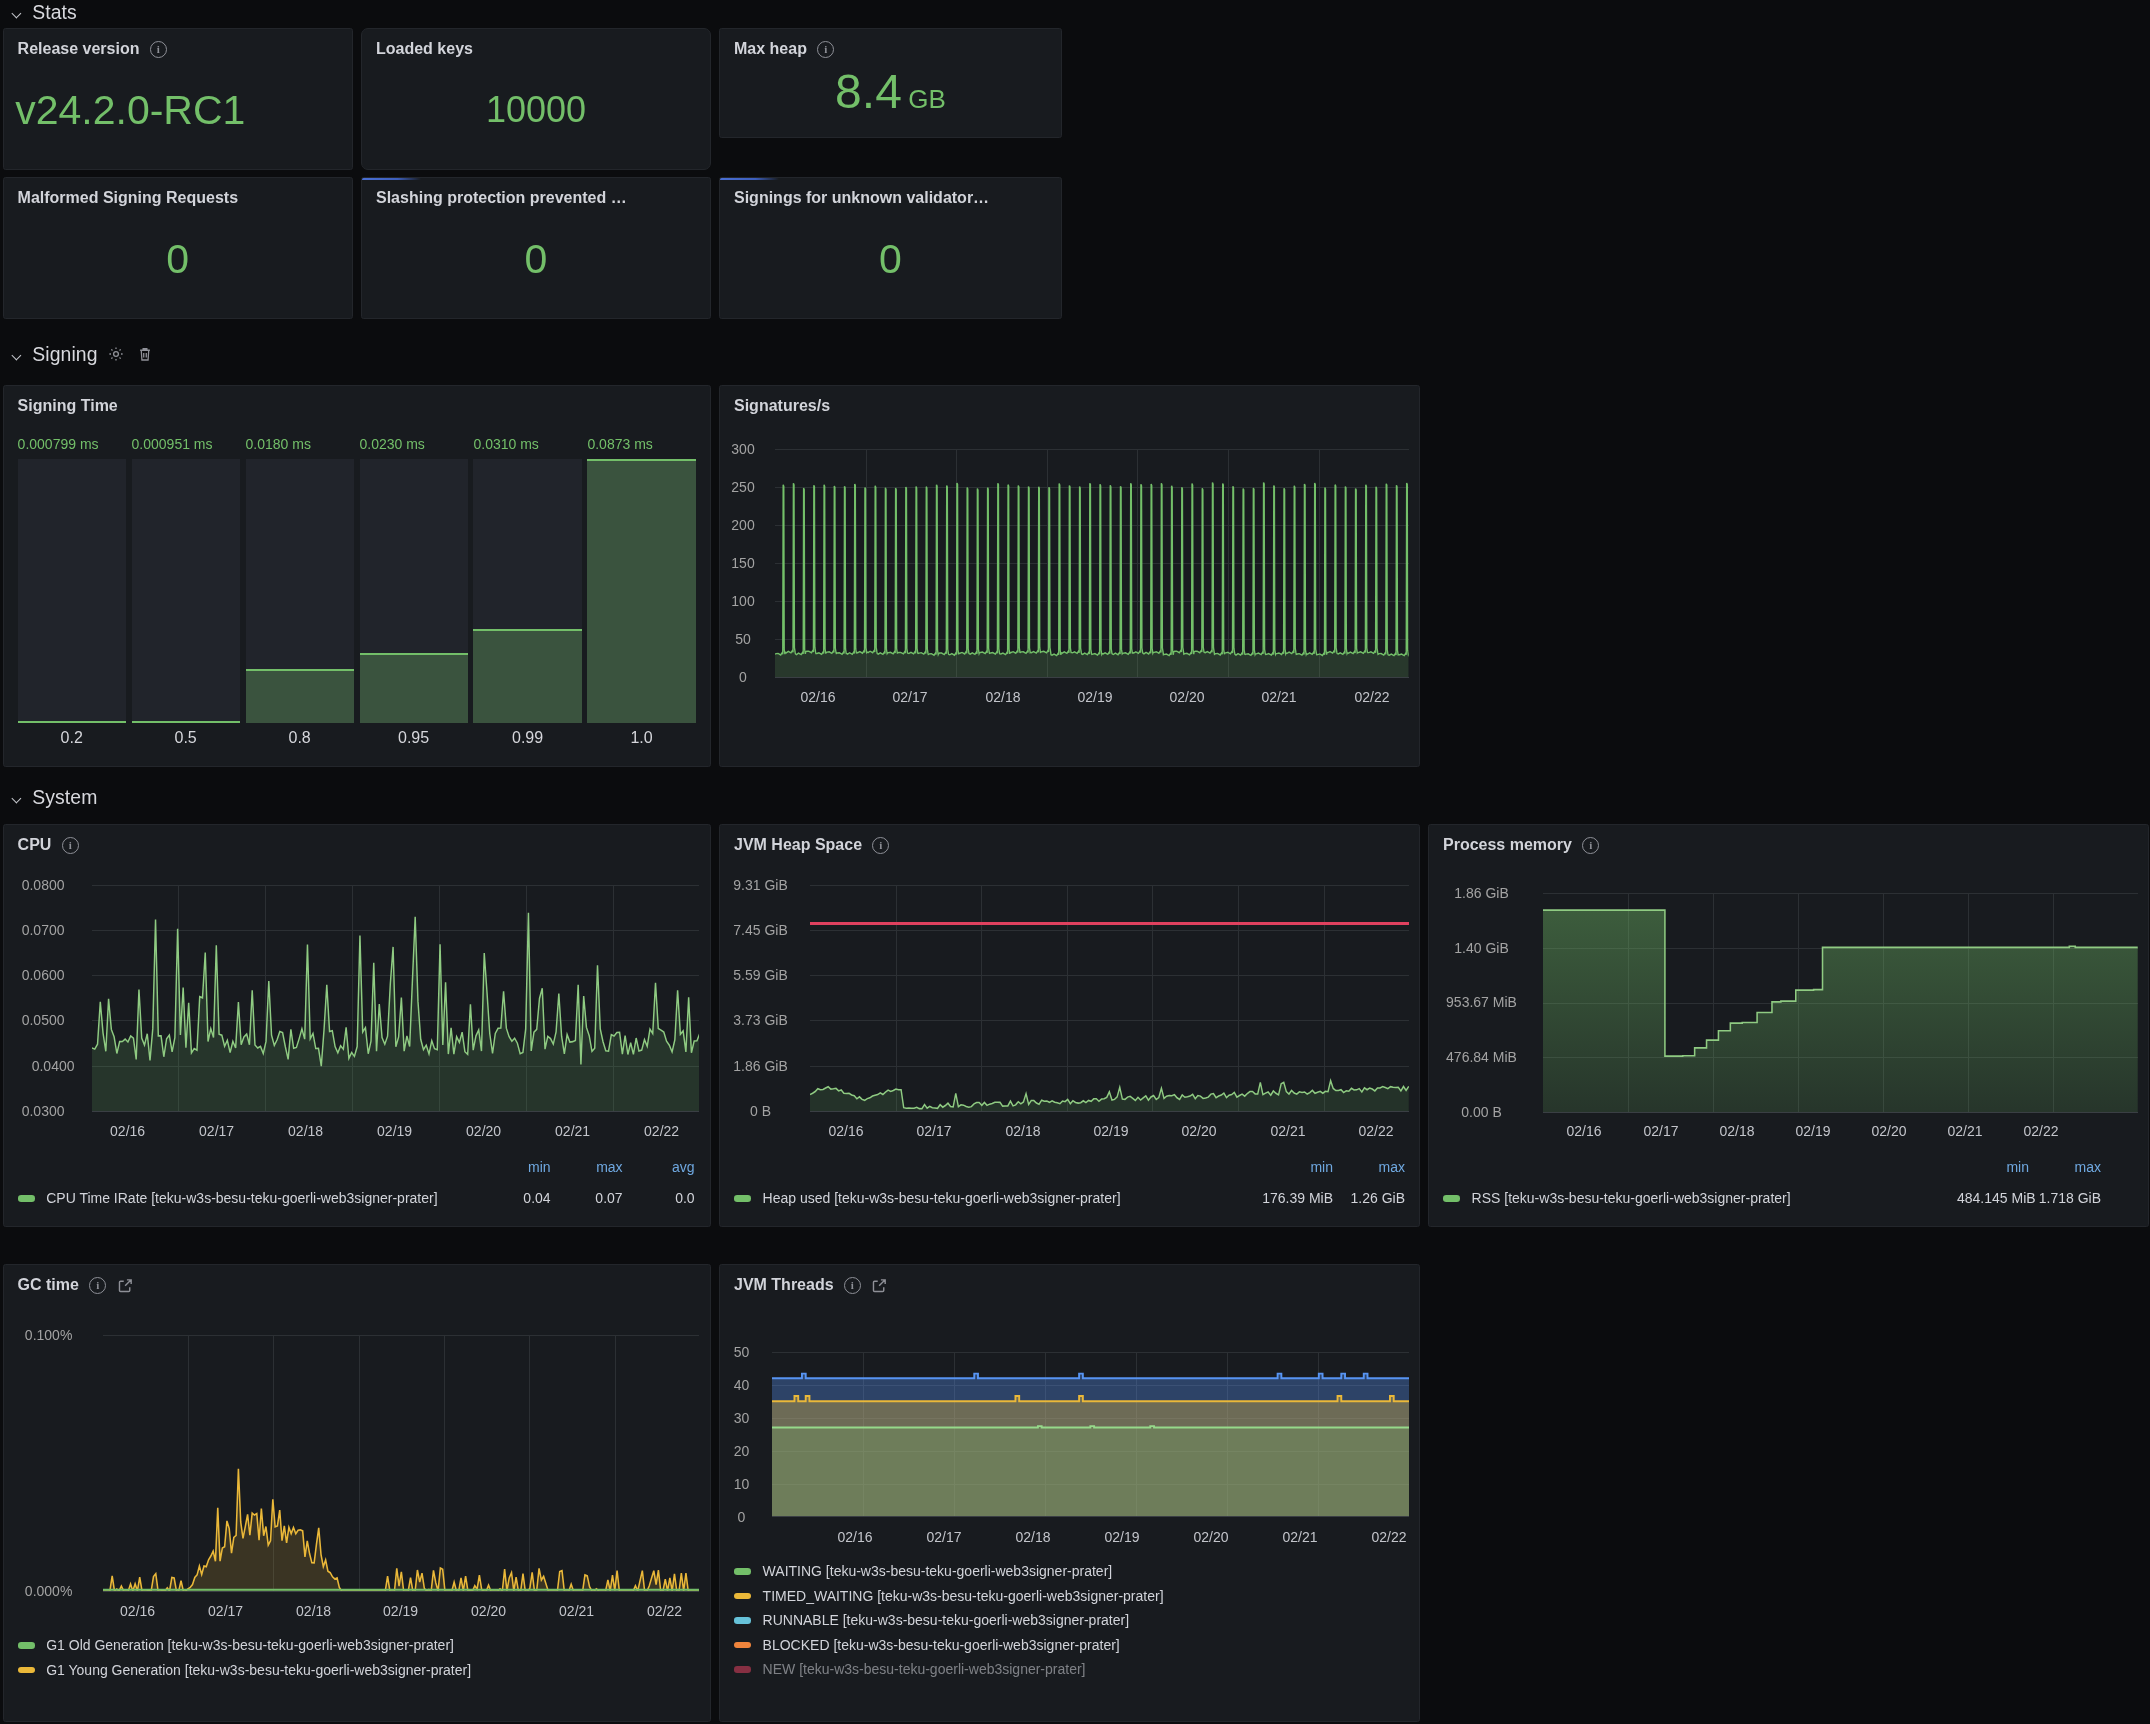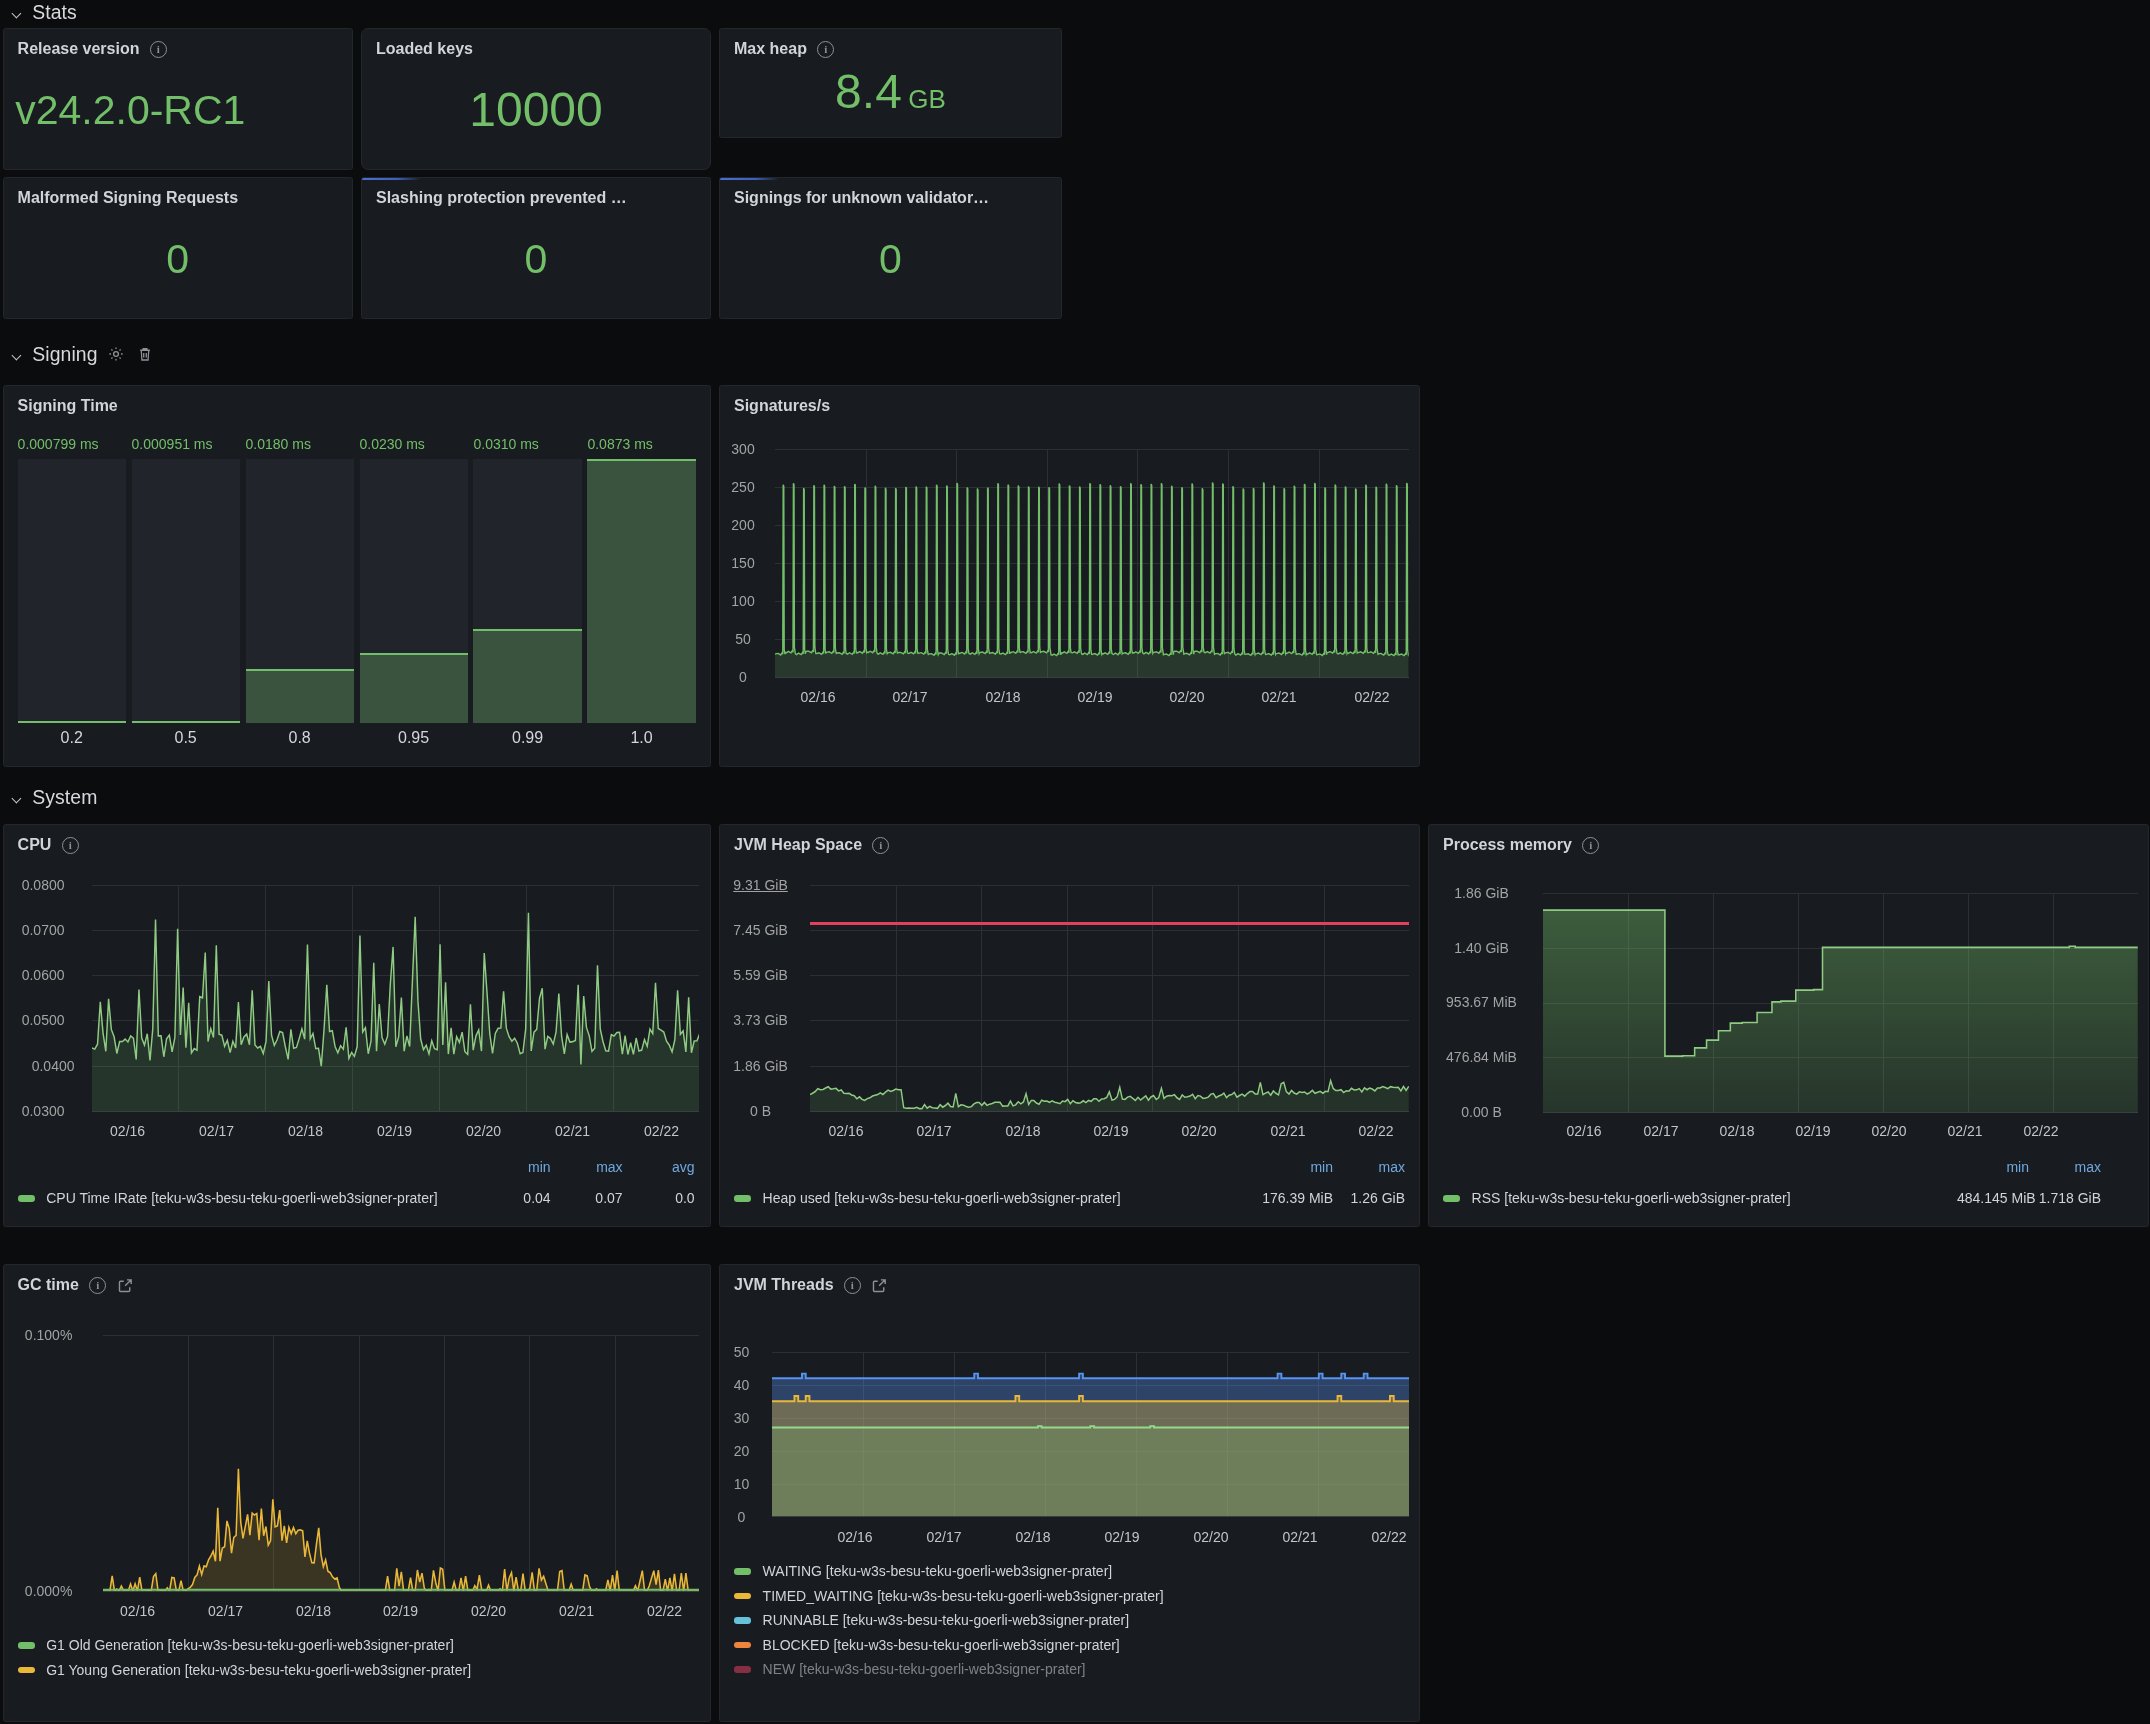--- a/index.html
+++ b/index.html
@@ -59,21 +59,21 @@
   .ext-ic svg { width: 17px; height: 17px; fill: none; stroke: #8e9097; stroke-width: 2; }
 
   
   .stat-val {
     position: absolute; left: 0; right: 0; top: 52%;
     transform: translateY(-50%);
     text-align: center; color: #73bf69;
     font-weight: 400; line-height: 1;
   }
   .stat-val.v1 { font-size: 41px; text-align: left; padding-left: 11.6px; }
-  .stat-val.v2 { font-size: 48px; }
+  .stat-val.v2 { font-size: 36px; }
   .stat-val.v3 { font-size: 48px; }
   .stat-val .unit { font-size: 26px; }
   .stat-val.small { font-size: 41px; }
 
   
   .bars-wrap { position: absolute; left: 14px; right: 14px; top: 50px; bottom: 19.4px; display: flex; gap: 5.8px; }
   .bar-col { flex: 1; display: flex; flex-direction: column; }
   .bar-lbl-top { font-size: 14px; color: #73bf69; margin-bottom: 6.5px; white-space: nowrap; }
   .bar-box { flex: 1; position: relative; background: #21242b; }
   .bar-fill { position: absolute; left: 0; right: 0; bottom: 0; background: rgba(115,191,105,.30); border-top: 2.6px solid #73bf69; }
@@ -342,21 +342,21 @@
       </div>
     </div>
   </div>
 
   <div class="panel" style="left:719px;top:824px;width:701px;height:403px;">
     <div class="panel-title">
       <span>JVM Heap Space</span>
       <span class="info-ic">i</span>
     </div>
     <div>
-      <div class="ytick" style="top:60px;width:81px;left:0;text-decoration:underline;">9.31 GiB</div>
+      <div class="ytick" style="top:60px;width:81px;left:0;">9.31 GiB</div>
       <div class="ytick" style="top:105px;width:81px;left:0;">7.45 GiB</div>
       <div class="ytick" style="top:150px;width:81px;left:0;">5.59 GiB</div>
       <div class="ytick" style="top:195px;width:81px;left:0;">3.73 GiB</div>
       <div class="ytick" style="top:241px;width:81px;left:0;">1.86 GiB</div>
       <div class="ytick" style="top:286px;width:81px;left:0;">0 B</div>
     </div>
     <div class="plot" style="left:90px;top:60px;right:10.3px;height:226px;">
       <div class="grid-line-h" style="top:0;"></div>
       <div class="grid-line-h" style="top:45px;"></div>
       <div class="grid-line-h" style="top:90px;"></div>

